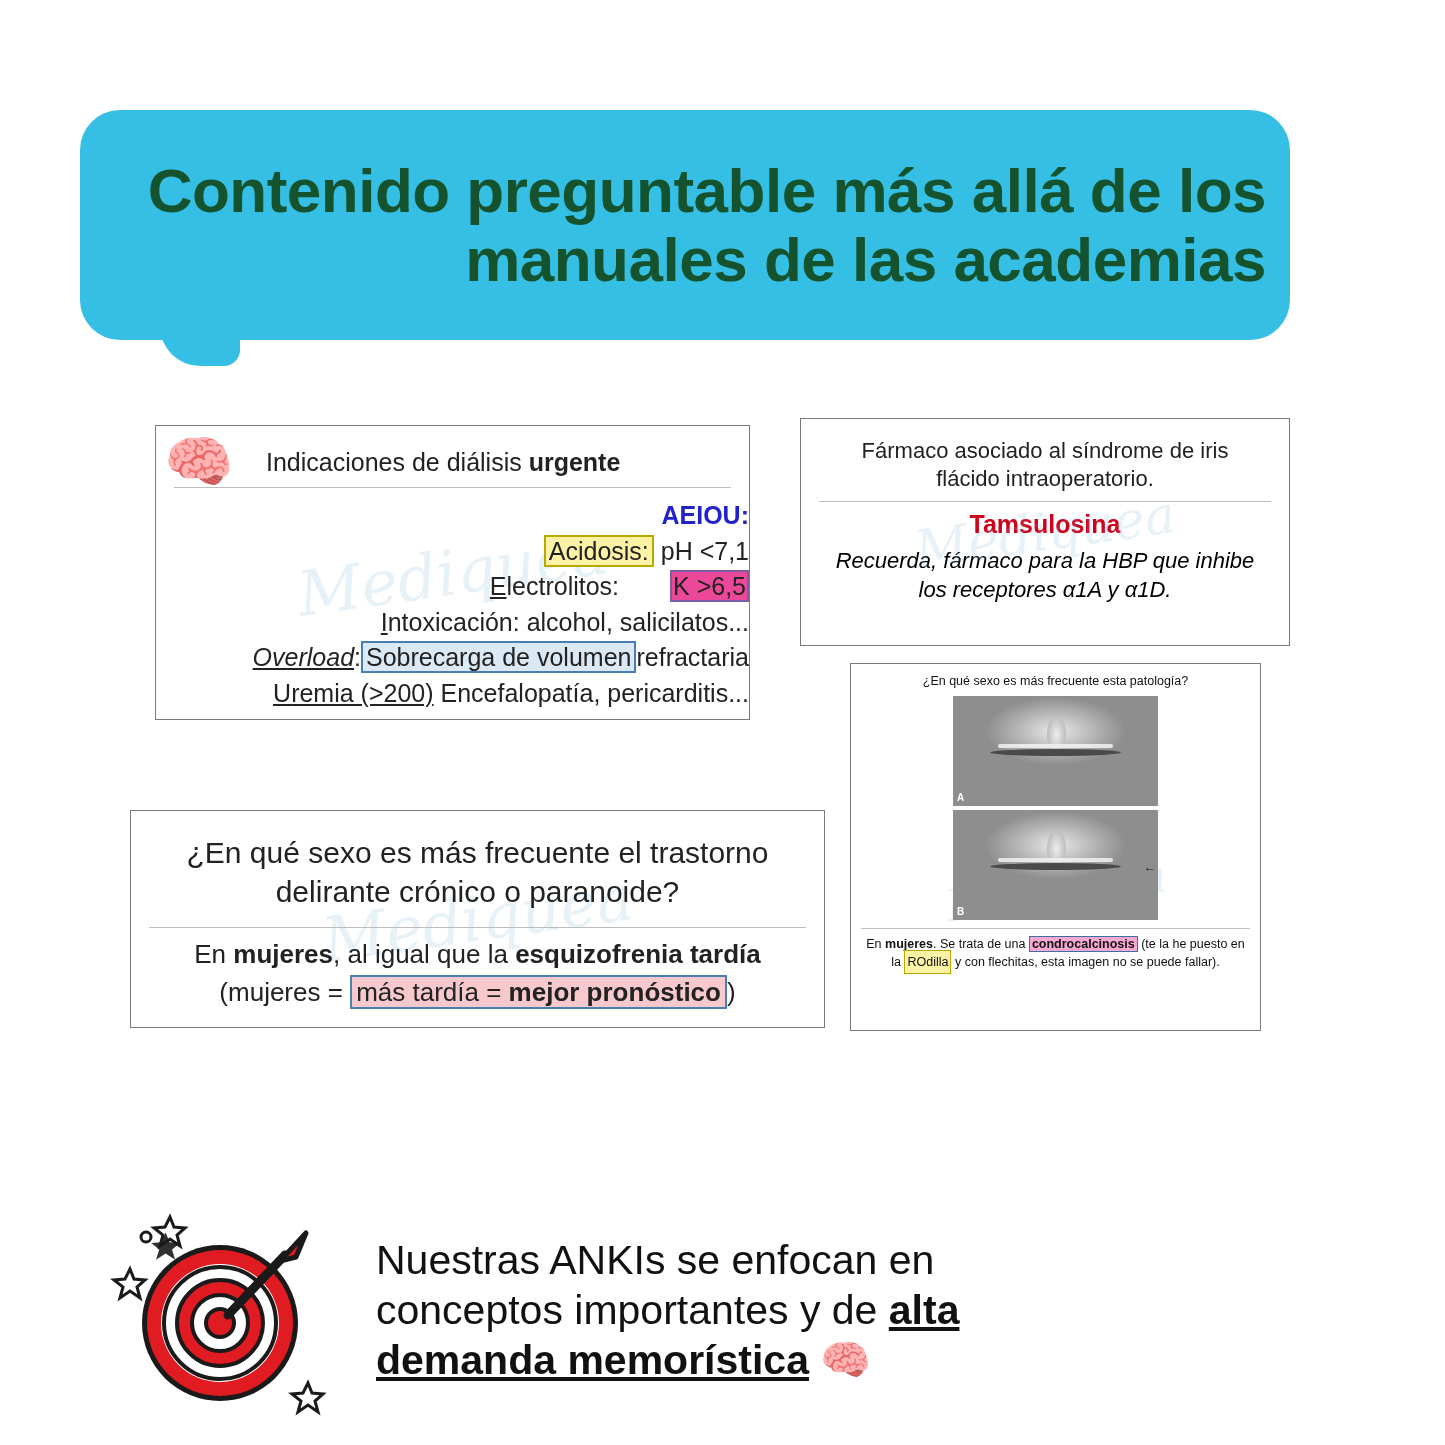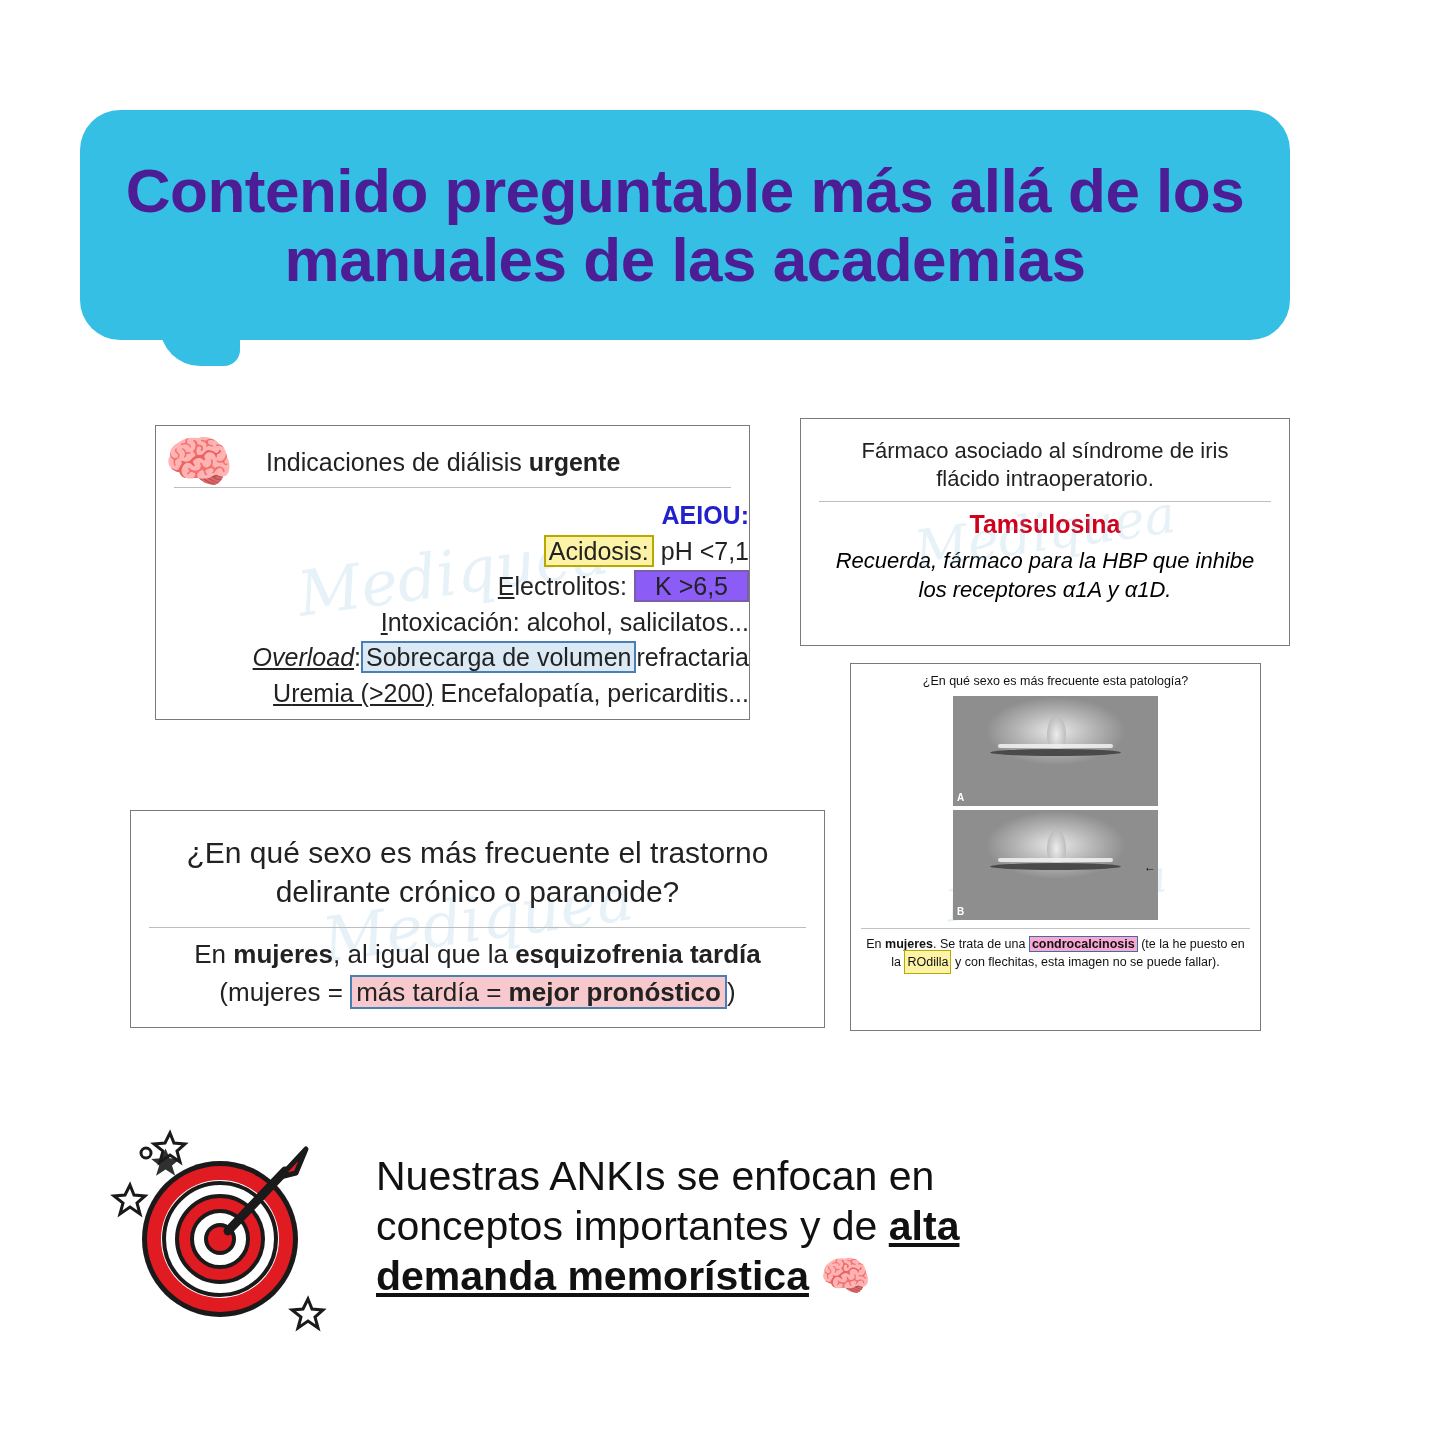--- a/index.html
+++ b/index.html
@@ -24,25 +24,25 @@
   .banner::after {
     content: "";
     position: absolute;
     left: 80px; bottom: -26px;
     width: 80px; height: 46px;
     background: #35bfe4;
     border-bottom-left-radius: 40px;
     border-bottom-right-radius: 16px;
   }
   .banner-title {
-    color: #4c1d95;
+    color: #14532d;
     font-size: 62px;
     font-weight: bold;
     line-height: 1.12;
-    text-align: center;
+    text-align: right;
     letter-spacing: -0.5px;
     padding: 0 24px;
     z-index: 2;
   }
 
   
   .wm {
     position: absolute;
     left: 50%; top: 50%;
     transform: translate(-50%, -50%) rotate(-8deg);
@@ -70,21 +70,21 @@
   }
   .divider {
     border-top: 1px solid #bdbdbd;
     margin: 8px 18px;
     position: relative; z-index: 2;
   }
   .card-a { position: relative; z-index: 2; color: #222; }
 
   
   .hl-yellow { background: #fdf3a6; border: 2px solid #b9a800; padding: 0 3px; }
-  .hl-purple { background: #8b5cf6; border: 2px solid #7b5ea7; padding: 0 19px; }
+  .hl-purple { background: #ec4899; border: 2px solid #7b5ea7; padding: 0 1px; margin-left: 44px; }
   .hl-blue   { background: #dbe9f5; border: 2px solid #4a7fb5; padding: 0 3px; }
   .hl-pink   { background: #f8c9cc; border: 2px solid #4a7fb5; padding: 0 4px; }
   .hl-yellow-small { background: #fdf3a6; border: 1px solid #b9a800; padding: 4px 2px; }
   .hl-blue-small { background: #f9a8d4; border: 1px solid #3e6fa3; padding: 0 2px; }
   .u { text-decoration: underline; }
   .b { font-weight: bold; }
   .i { font-style: italic; }
 
   
   #card-dialisis {
@@ -171,21 +171,21 @@
   }
   #card-delirante .c4-q {
     font-size: 30px; text-align: center; padding: 22px 30px 0 30px; line-height: 1.3;
   }
   #card-delirante .c4-a {
     font-size: 26px; text-align: center; line-height: 1.45; padding: 0 14px;
   }
 
   
   .footer {
-    position: absolute; left: 110px; top: 1116px; width: 1230px; height: 220px;
+    position: absolute; left: 110px; top: 1200px; width: 1230px; height: 220px;
     display: flex; align-items: center; gap: 26px;
   }
   .target { position: relative; width: 240px; height: 215px; flex: 0 0 240px; }
   .target svg { position: absolute; left: 0; top: 0; }
   .footer-text {
     font-size: 41px; line-height: 1.22; color: #111; font-weight: 500;
   }
   .footer-text .strong-u { font-weight: bold; text-decoration: underline; }
 </style>
 </head>

